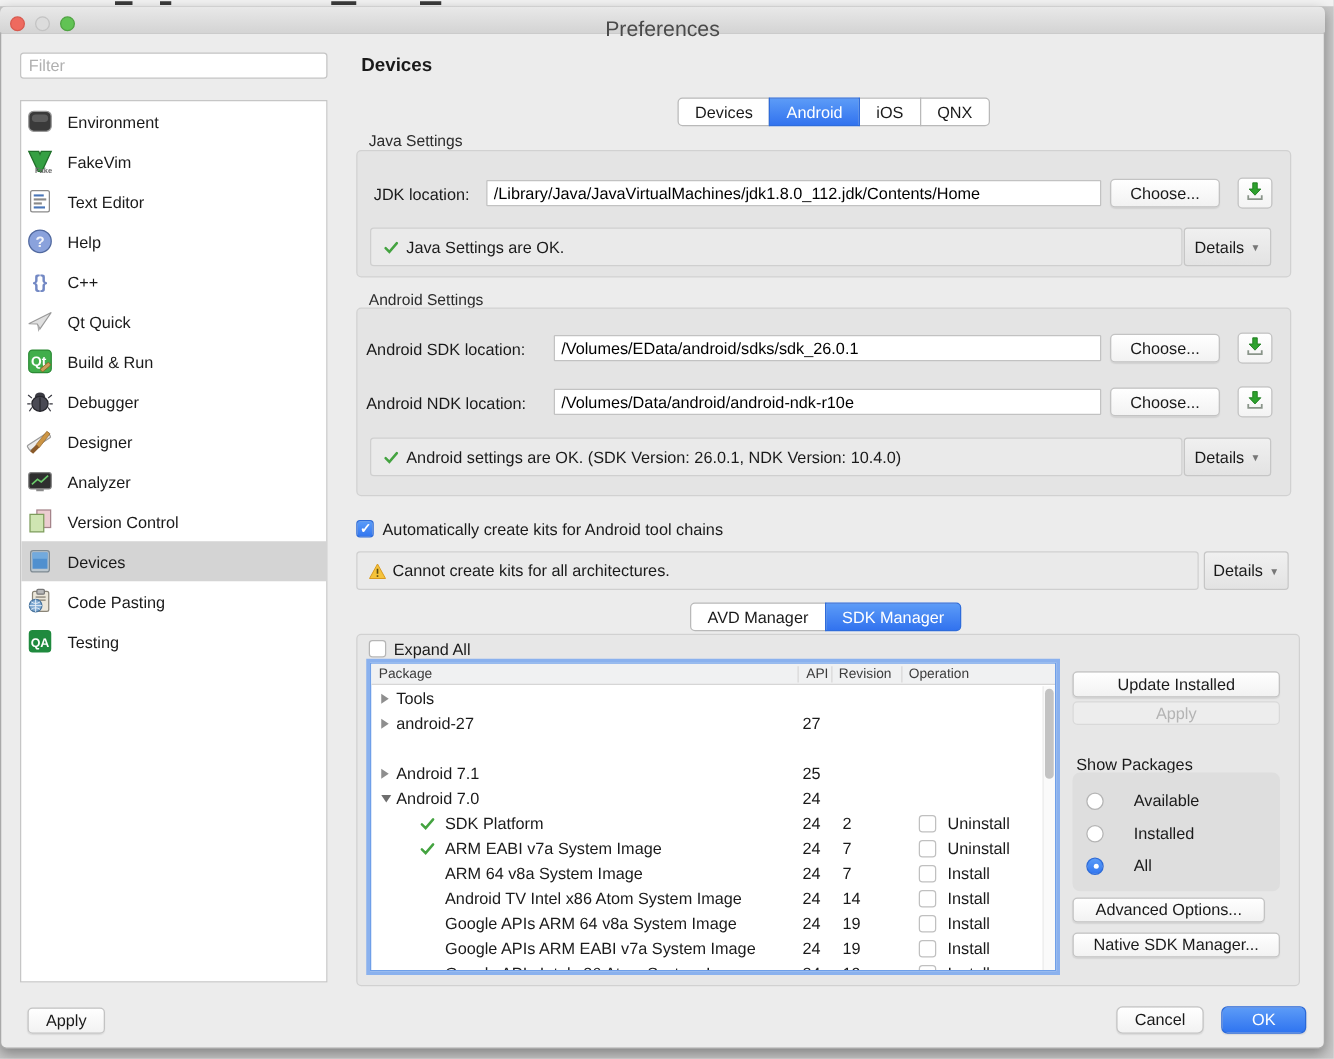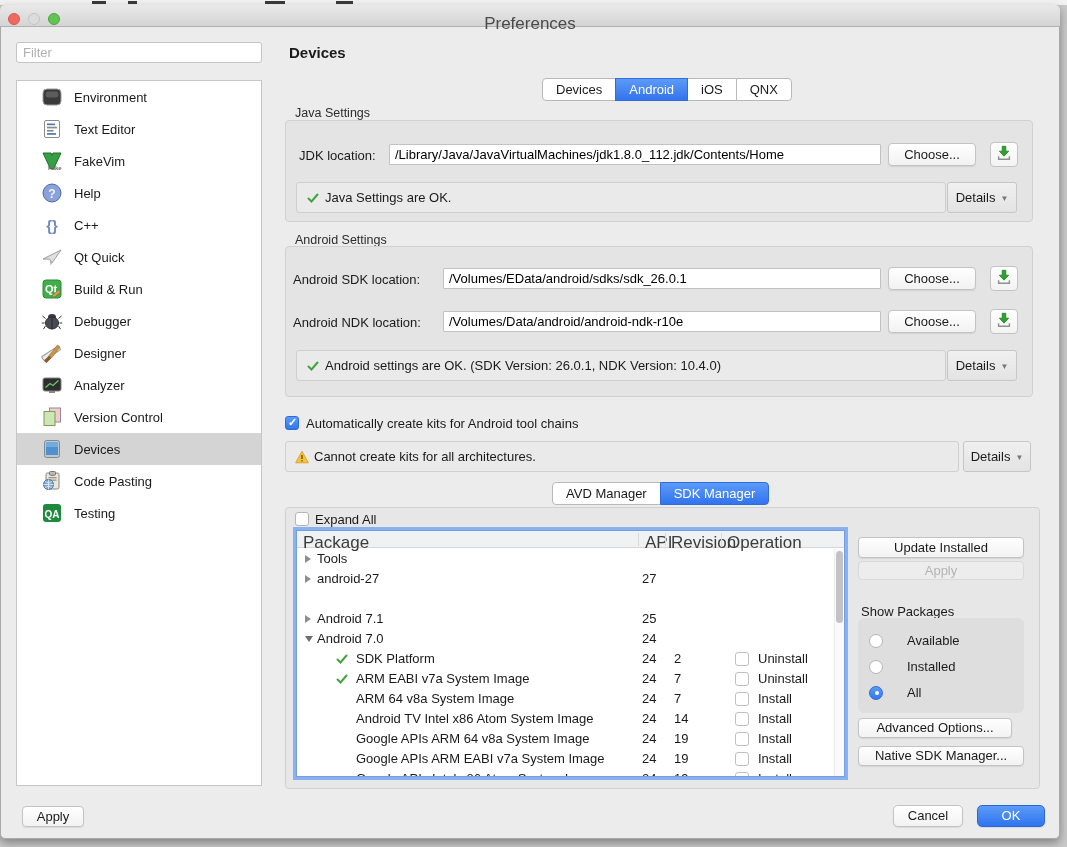--- a/index.html
+++ b/index.html
@@ -34,21 +34,21 @@
   .filter-input {
     position:absolute; left:16px; top:42px; width:246px; height:21px;
     border:1px solid #c4c4c4; border-radius:3px; background:#fff;
     font:13px "Liberation Sans",sans-serif; padding:0 6px; color:#222;
   }
   .filter-input::placeholder { color:#b0b0b0; }
   .sidebar-list {
     position:absolute; left:16px; top:80px; width:246px; height:706px;
     background:#fff; border:1px solid #c6c6c6; overflow:hidden;
   }
-  .sb-item { position:relative; height:32px; display:flex; align-items:center; padding-left:24px; cursor:default;text-align:right; }
+  .sb-item { position:relative; height:32px; display:flex; align-items:center; padding-left:4px; cursor:default;text-align:right; }
   .sb-item.selected { background:#d4d4d4; }
   .sb-icon { width:22px; height:22px; margin-right:11px; flex:0 0 22px; }
   .sb-icon svg { width:22px; height:22px; display:block; }
   .sb-label { font-size:13px; color:#1a1a1a; }
 
   
   .page-title { position:absolute; left:289px; top:44px; font-size:15px; font-weight:bold; }
 
   .seg { position:absolute; display:flex; }
   .seg-btn {
@@ -92,21 +92,21 @@
   .checkbox.checked { background:linear-gradient(#5a9cf8,#3276f0); border-color:#2d6bd8; }
   .checkbox.checked::after { content:"✓"; position:absolute; left:2px; top:-1px; color:#fff; font-size:11px; font-weight:bold; }
   .check-label { position:absolute; font-size:13px; }
 
   
   .pkg-table {
     position:absolute; left:296px; top:530px; width:549px; height:247px;
     background:#fff; border:1px solid #6f9fe8; box-shadow:0 0 0 3px #8ab1ee; overflow:hidden;
   }
   .t-header { position:absolute; left:0; top:0; width:100%; height:17px; background:#f0f1f2; border-bottom:1px solid #d6d6d6; }
-  .t-header .h-cell { position:absolute; top:2px; font-size:17px; color:#3c3c3c; }
+  .t-header .h-cell { position:absolute; top:2px; font-size:11px; color:#3c3c3c; }
   .t-header .h-sep { position:absolute; top:2px; width:1px; height:13px; background:#d8d8d8; }
   .t-body { position:absolute; left:0; top:18px; width:100%; height:229px; overflow:hidden; }
   .t-row { position:absolute; left:0; width:100%; height:20px; }
   .t-row .expander { position:absolute; left:8px; top:6px; width:0; height:0; }
   .expander.collapsed { border-left:6px solid #8e8e8e; border-top:4.5px solid transparent; border-bottom:4.5px solid transparent; }
   .expander.expanded { border-top:6px solid #6e6e6e; border-left:4.5px solid transparent; border-right:4.5px solid transparent; top:7px; }
   .t-row .inst-ic { position:absolute; left:38px; top:3px; width:14px; height:14px; }
   .t-row .inst-ic svg { width:14px; height:14px; display:block; }
   .t-row .pkg { position:absolute; top:2px; font-size:13px; white-space:nowrap; }
   .t-row.lvl0 .pkg { left:20px; }
@@ -152,38 +152,38 @@
           <rect x="2" y="3" width="18" height="16" rx="4" fill="#3a3a3a" stroke="#9a9a9a"></rect>
           <rect x="4.5" y="5.5" width="13" height="6" rx="3" fill="#5c5c5c"></rect>
         </svg>
       </span>
     <span class="sb-label">Environment</span>
   </div>
 
   <div class="sb-item">
     <span class="sb-icon">
         <svg viewBox="0 0 22 22">
+          <polygon points="2,3 10,3 11,5.5 12,3 20,3 12.5,19 9.5,19" fill="#35a043" stroke="#1f7029"></polygon>
+          <text x="7" y="20" font-size="6" fill="#6a6a6a" font-family="sans-serif" font-weight="bold">Fake</text>
+        </svg>
+      </span>
+    <span class="sb-label">FakeVim</span>
+  </div>
+
+  <div class="sb-item">
+    <span class="sb-icon">
+        <svg viewBox="0 0 22 22">
           <rect x="3.5" y="2.5" width="15" height="17" rx="1.5" fill="#fff" stroke="#8a8a8a"></rect>
           <rect x="6" y="5.5" width="8" height="1.7" fill="#4a76b8"></rect>
           <rect x="6" y="8.7" width="10" height="1.7" fill="#8a8a8a"></rect>
           <rect x="6" y="11.9" width="6.5" height="1.7" fill="#8a8a8a"></rect>
           <rect x="6" y="15.1" width="9" height="1.7" fill="#4a76b8"></rect>
         </svg>
       </span>
     <span class="sb-label">Text Editor</span>
-  </div>
-
-  <div class="sb-item">
-    <span class="sb-icon">
-        <svg viewBox="0 0 22 22">
-          <polygon points="2,3 10,3 11,5.5 12,3 20,3 12.5,19 9.5,19" fill="#35a043" stroke="#1f7029"></polygon>
-          <text x="7" y="20" font-size="6" fill="#6a6a6a" font-family="sans-serif" font-weight="bold">Fake</text>
-        </svg>
-      </span>
-    <span class="sb-label">FakeVim</span>
   </div>
 
   <div class="sb-item">
     <span class="sb-icon">
         <svg viewBox="0 0 22 22">
           <circle cx="11" cy="11" r="9" fill="#8aa2dc" stroke="#51699f"></circle>
           <text x="11" y="15.5" font-size="12" font-weight="bold" fill="#f2f4fa" text-anchor="middle" font-family="sans-serif">?</text>
         </svg>
       </span>
     <span class="sb-label">Help</span>

